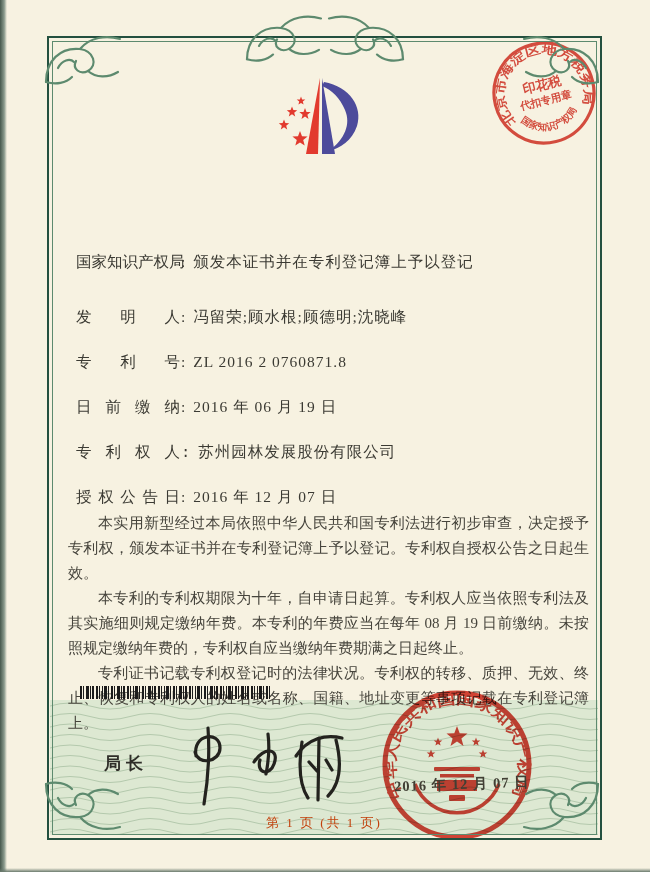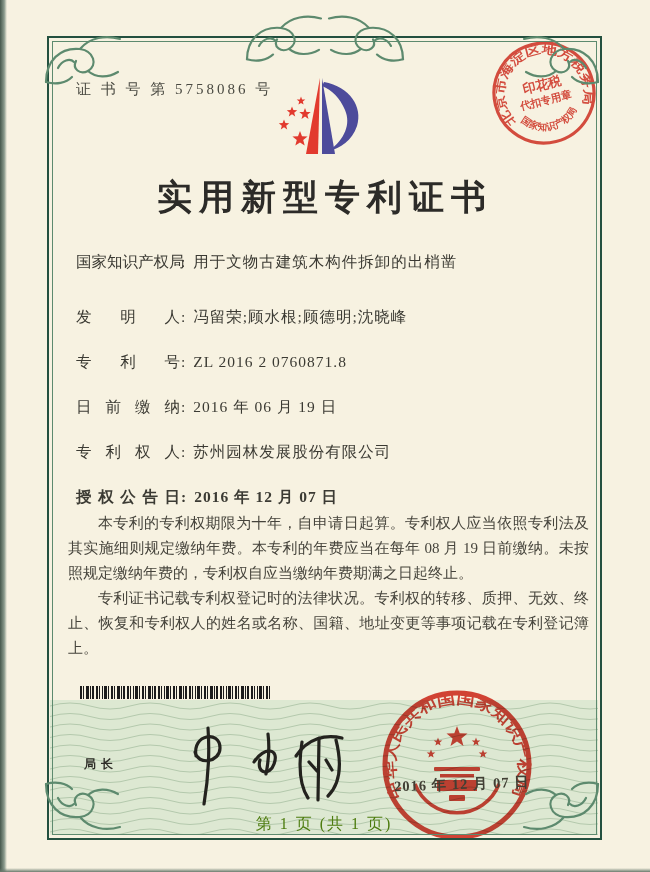--- a/index.html
+++ b/index.html
@@ -39,46 +39,46 @@
   .title{position:absolute;left:0;top:174px;width:650px;text-align:center;
     font-size:35px;font-weight:600;letter-spacing:7px;color:#2c2b28;z-index:2;}
 
   .fields{position:absolute;left:76px;top:0;z-index:2;}
   .field-row{position:absolute;left:0;white-space:nowrap;font-size:15.5px;
     font-weight:500;color:#3b3a33;}
   .flabel{display:inline-block;width:104px;text-align:justify;text-align-last:justify;}
   .fcolon{display:inline-block;margin:0 8px 0 1px;}
   .fvalue{letter-spacing:1px;}
   .row0{top:252px;} .row1{top:307px;} .row2{top:352px;}
-  .row3{top:397px;} .row4{top:442px;} .row5{top:487px;font-weight:bold;}
+  .row3{top:397px;} .row4{top:442px;font-family:Liberation Mono, monospace;} .row5{top:487px;}
 
   .body-text{position:absolute;left:68px;top:511px;width:521px;z-index:2;}
   .body-text p{margin:0;font-size:15px;line-height:25px;text-align:justify;
     text-indent:2em;color:#46443c;}
 
   .barcode{position:absolute;left:80px;top:686px;height:13px;display:flex;
     align-items:stretch;z-index:2;}
   .barcode span{background:#1c1c1c;display:block;height:100%;}
 
   
   .band{position:absolute;left:50px;top:700px;width:548px;height:135px;
     background:#dde8d2;z-index:1;}
   .band svg{position:absolute;left:0;top:0;}
 
-  .signer{position:absolute;left:84px;top:746px;z-index:2;font-weight:600;
-    color:#2f2e29;font-size:12px;letter-spacing:5px;line-height:36px;text-align:right;}
+  .signer{position:absolute;left:104px;top:746px;z-index:2;font-weight:600;
+    color:#2f2e29;font-size:17px;letter-spacing:5px;line-height:36px;text-align:right;}
   .signature{position:absolute;left:168px;top:716px;z-index:2;}
 
   .seal{position:absolute;left:377px;top:685px;width:160px;height:160px;z-index:3;
     mix-blend-mode:multiply;opacity:.93;}
   .seal-date{position:absolute;left:394px;top:775px;z-index:4;font-size:14.5px;
     font-weight:600;letter-spacing:1px;color:#413f34;transform:rotate(-2deg);}
 
   .footer{position:absolute;left:50px;top:814px;width:548px;text-align:center;
-    font-size:16px;color:#4d7c0f;letter-spacing:2px;z-index:2;}
+    font-size:13px;color:#c2410c;letter-spacing:2px;z-index:2;}
 
   svg text{font-family:"Liberation Serif","DejaVu Serif",serif;}
 </style>
 </head>
 <body>
 
 <div class="page">
 
   <div class="scan-edge"></div>
   <div class="scan-edge-bottom"></div>
@@ -109,21 +109,20 @@
       <use href="#flourish-def"></use>
     </svg>
   <svg class="flourish fl-br" width="84" height="60">
       <use href="#flourish-def"></use>
     </svg>
   <svg class="crest" width="164" height="48">
     <use href="#flourish-def" transform="translate(0,-6) scale(1,0.95)"></use>
     <use href="#flourish-def" transform="translate(164,-6) scale(-1,0.95)"></use>
   </svg>
 
-  <div class="cert-no">证 书 号 第 5758086 号</div>
 
   <svg class="tax-stamp" viewBox="0 0 120 120">
     <defs>
       <path id="stampTop" d="M 27,83 A 40,40 0 1 1 93,83" fill="none"></path>
       <path id="stampBottom" d="M 30,81 A 36,36 0 0 0 90,81" fill="none"></path>
     </defs>
     <circle cx="60" cy="60" r="50" fill="none" stroke="#d5382c" stroke-width="3.2"></circle>
     <text font-size="11.5" fill="#d5382c" font-weight="bold">
       <textPath href="#stampTop" startOffset="2" textLength="168" lengthAdjust="spacingAndGlyphs">北京市海淀区地方税务局</textPath>
     </text>
@@ -138,44 +137,44 @@
     <polygon points="64,10 50,86 62,86" fill="#e23a2e"></polygon>
     <polygon points="66,10 66,86 79,86" fill="#4d4b9b"></polygon>
     <path d="M68,14 C94,19 107,39 101,58 C96,73 84,80 73,83 C89,71 95,56 89,42 C84,30 76,22 66,18 Z" fill="#4d4b9b"></path>
     <polygon fill="#e23a2e" points="45.0,28.5 46.1,31.5 49.3,31.6 46.8,33.6 47.6,36.6 45.0,34.9 42.4,36.6 43.2,33.6 40.7,31.6 43.9,31.5"></polygon>
     <polygon fill="#e23a2e" points="36.0,38.5 37.4,42.1 41.2,42.3 38.2,44.7 39.2,48.4 36.0,46.3 32.8,48.4 33.8,44.7 30.8,42.3 34.6,42.1"></polygon>
     <polygon fill="#e23a2e" points="49.0,40.0 50.5,44.0 54.7,44.1 51.4,46.8 52.5,50.9 49.0,48.5 45.5,50.9 46.6,46.8 43.3,44.1 47.5,44.0"></polygon>
     <polygon fill="#e23a2e" points="28.0,51.5 29.4,55.1 33.2,55.3 30.2,57.7 31.2,61.4 28.0,59.3 24.8,61.4 25.8,57.7 22.8,55.3 26.6,55.1"></polygon>
     <polygon fill="#e23a2e" points="44.0,63.0 46.0,68.3 51.6,68.5 47.2,72.0 48.7,77.5 44.0,74.4 39.3,77.5 40.8,72.0 36.4,68.5 42.0,68.3"></polygon>
   </svg>
 
-  <div class="title">实用新型专利证书</div>
 
   <div class="fields">
     <div class="field-row row0">
-      <span class="flabel">国家知识产权局</span><span class="fcolon">:</span><span class="fvalue">用于文物古建筑木构件拆卸的出梢凿</span>
+      <span class="flabel">国家知识产权局</span><span class="fcolon">:</span><span class="fvalue">颁发本证书并在专利登记簿上予以登记</span>
     </div>
     <div class="field-row row1">
       <span class="flabel">发明人</span><span class="fcolon">:</span><span class="fvalue">冯留荣;顾水根;顾德明;沈晓峰</span>
     </div>
     <div class="field-row row2">
       <span class="flabel">专利号</span><span class="fcolon">:</span><span class="fvalue">ZL 2016 2 0760871.8</span>
     </div>
     <div class="field-row row3">
       <span class="flabel">日前缴纳</span><span class="fcolon">:</span><span class="fvalue">2016 年 06 月 19 日</span>
     </div>
     <div class="field-row row4">
       <span class="flabel">专利权人</span><span class="fcolon">:</span><span class="fvalue">苏州园林发展股份有限公司</span>
     </div>
     <div class="field-row row5">
       <span class="flabel">授权公告日</span><span class="fcolon">:</span><span class="fvalue">2016 年 12 月 07 日</span>
     </div>
   </div>
 
   <div class="body-text">
+    <p>本实用新型经过本局依照中华人民共和国专利法进行初步审查，决定授予专利权，颁发本证书并在专利登记簿上予以登记。专利权自授权公告之日起生效。</p>
     <p>本专利的专利权期限为十年，自申请日起算。专利权人应当依照专利法及其实施细则规定缴纳年费。本专利的年费应当在每年 08 月 19 日前缴纳。未按照规定缴纳年费的，专利权自应当缴纳年费期满之日起终止。</p>
     <p>专利证书记载专利权登记时的法律状况。专利权的转移、质押、无效、终止、恢复和专利权人的姓名或名称、国籍、地址变更等事项记载在专利登记簿上。</p>
   </div>
 
   <div class="barcode" id="barcode">
       <span style="width: 2px; margin-right: 1px;"></span>
       <span style="width: 1px; margin-right: 2px;"></span>
       <span style="width: 3px; margin-right: 1px;"></span>
       <span style="width: 1px; margin-right: 1px;"></span>
       <span style="width: 2px; margin-right: 2px;"></span>

